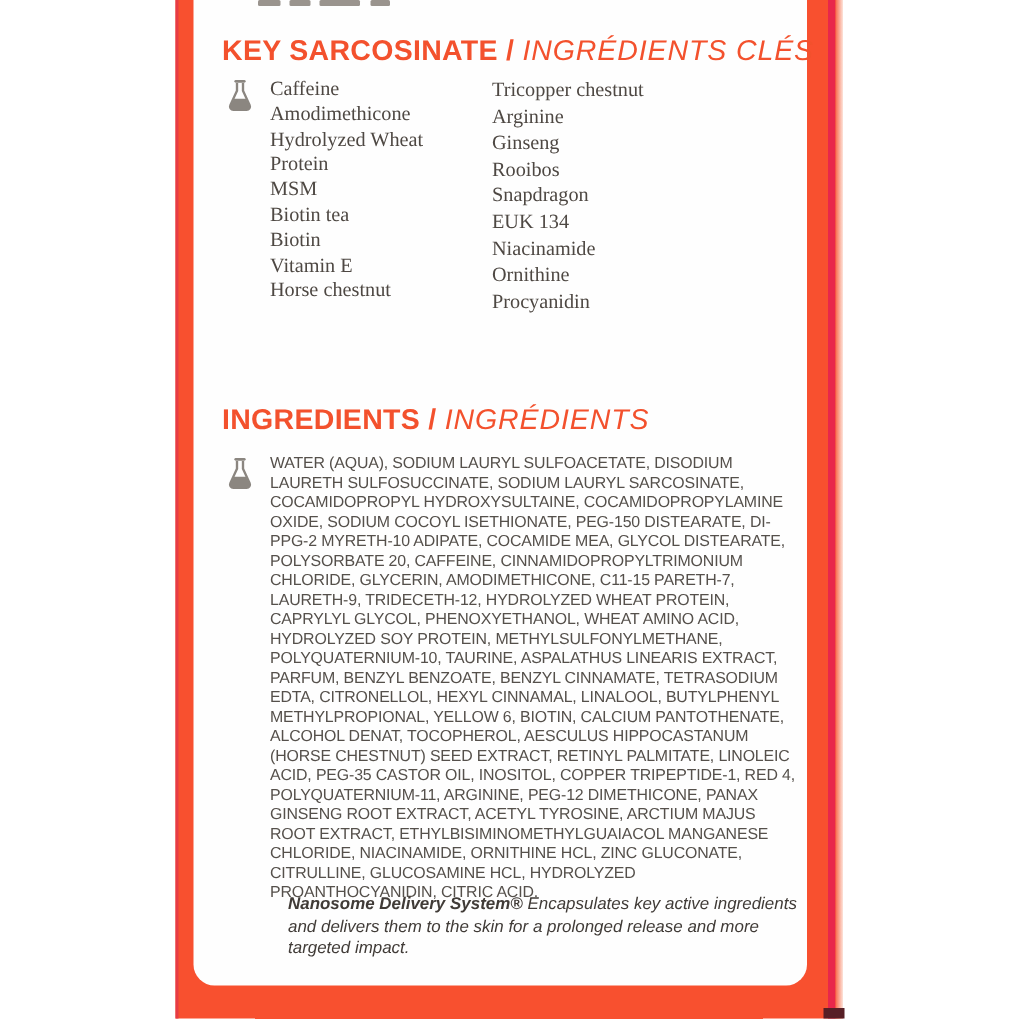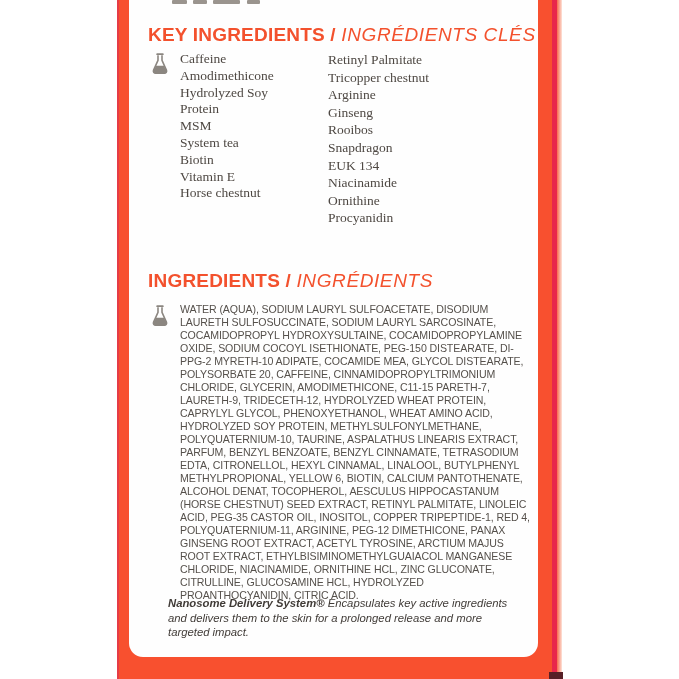--- a/index.html
+++ b/index.html
@@ -59,21 +59,21 @@
   }
   #ing-col-1{left:180px;top:51px;width:128px;line-height:16.8px;}
   #ing-col-2{left:328px;top:51px;width:200px;line-height:17.6px;}
   
   .full-ing{
     position:absolute;left:180px;top:303px;width:352px;
     color:#55504b;font-size:10.6px;line-height:13px;letter-spacing:-0.1px;
   }
   
   .note{
-    position:absolute;left:168px;top:596px;width:354px;
+    position:absolute;left:192px;top:596px;width:354px;
     color:#403b37;font-size:11.3px;line-height:14.5px;font-style:italic;
   }
   .note .lead{font-weight:bold;}
 </style>
 </head>
 <body>
 
 <div class="box-face">
   <div class="box-left-edge"></div>
   <div class="box-fold-line"></div>
@@ -84,41 +84,40 @@
 <div class="panel"></div>
 
 <div class="top-frag">
   <i></i>
     <i></i>
     <i></i>
     <i></i>
 </div>
 
 <div class="sec-header" id="key-header">
-  <span class="en">KEY INGREDIENTS</span><span class="sep"> / </span><span class="fr">INGRÉDIENTS CLÉS</span>
+  <span class="en">KEY SARCOSINATE</span><span class="sep"> / </span><span class="fr">INGRÉDIENTS CLÉS</span>
 </div>
 
 <svg class="flask" id="flask-key" viewBox="0 0 24 26">
   <path d="M8.6 1.2h6.8" fill="none" stroke="#8b8680" stroke-width="2.2" stroke-linecap="round"></path>
   <path d="M9.6 2.5v6.2L4.3 20.3c-.8 1.8.5 3.8 2.4 3.8h10.6c1.9 0 3.2-2 2.4-3.8L14.4 8.7V2.5" fill="none" stroke="#8b8680" stroke-width="1.9"></path>
   <path d="M7.3 15.2L4.3 20.3c-.8 1.8.5 3.8 2.4 3.8h10.6c1.9 0 3.2-2 2.4-3.8l-3-5.1z" fill="#8b8680"></path>
 </svg>
 
 <div class="ing-col" id="ing-col-1">
     <div>Caffeine</div>
     <div>Amodimethicone</div>
-    <div>Hydrolyzed Soy Protein</div>
+    <div>Hydrolyzed Wheat Protein</div>
     <div>MSM</div>
-    <div>System tea</div>
+    <div>Biotin tea</div>
     <div>Biotin</div>
     <div>Vitamin E</div>
     <div>Horse chestnut</div>
   </div>
 <div class="ing-col" id="ing-col-2">
-    <div>Retinyl Palmitate</div>
     <div>Tricopper chestnut</div>
     <div>Arginine</div>
     <div>Ginseng</div>
     <div>Rooibos</div>
     <div>Snapdragon</div>
     <div>EUK 134</div>
     <div>Niacinamide</div>
     <div>Ornithine</div>
     <div>Procyanidin</div>
   </div>

